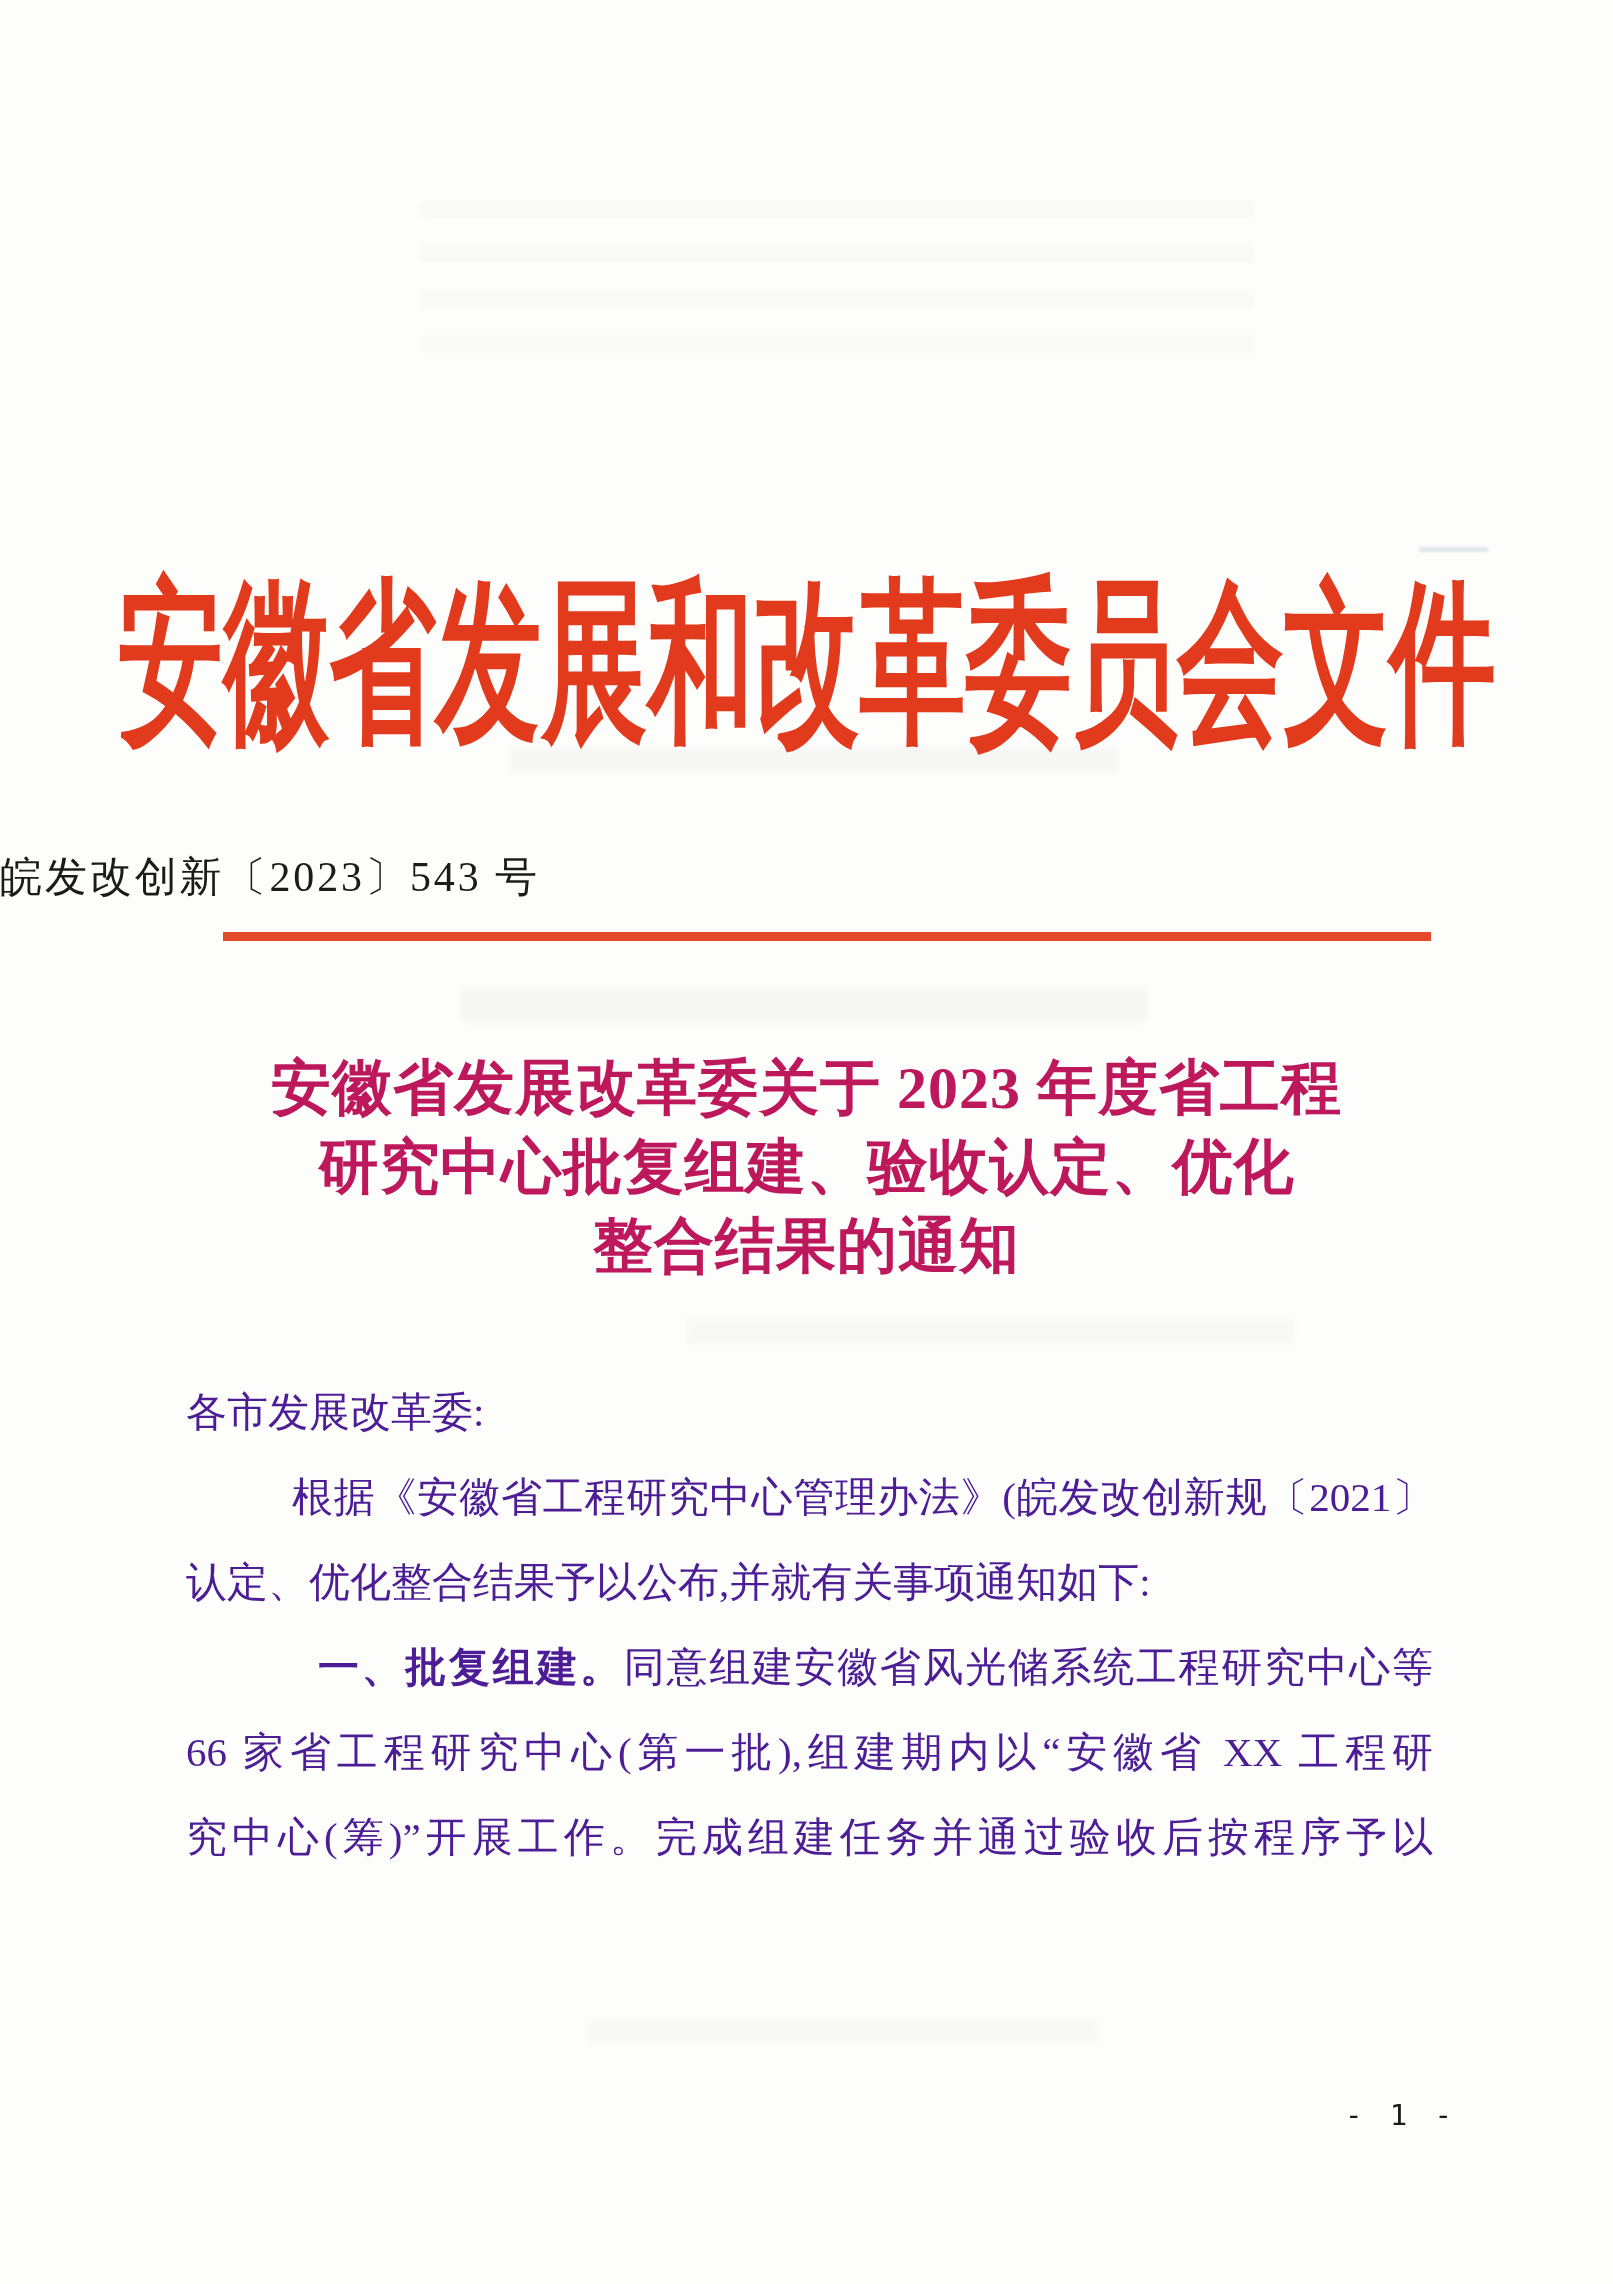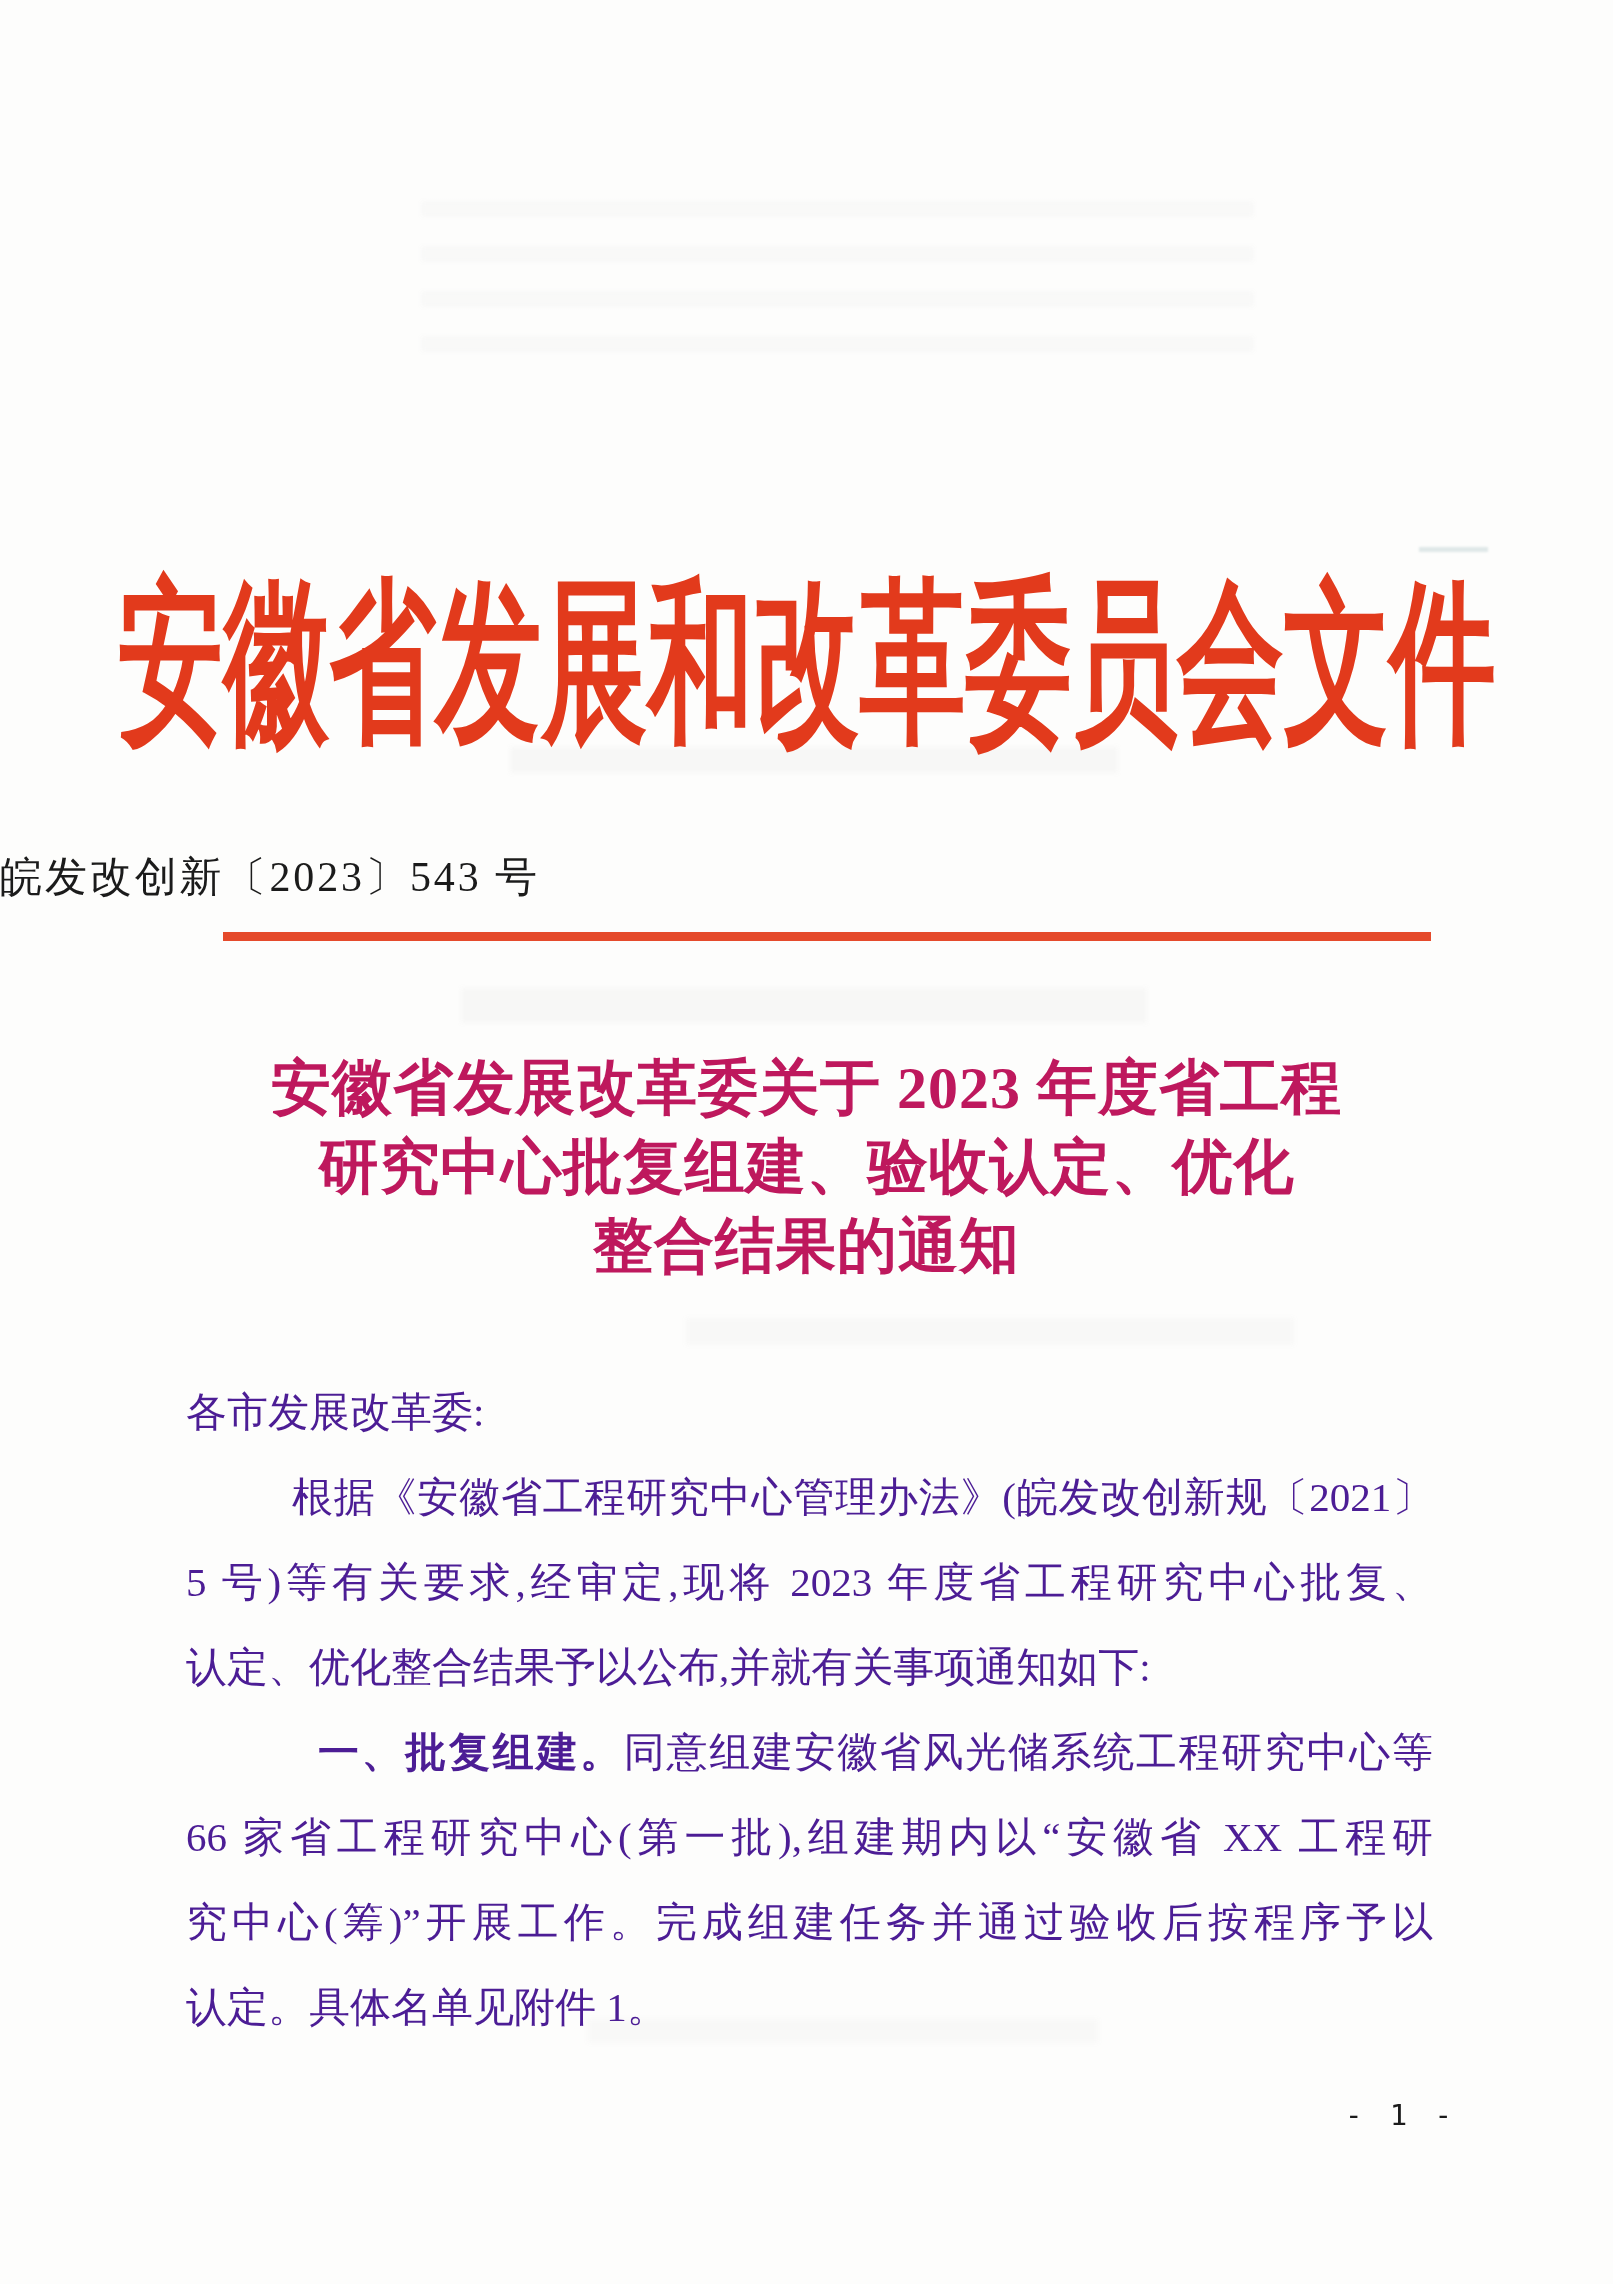--- a/index.html
+++ b/index.html
@@ -107,27 +107,25 @@
   <div class="doc-title">
     <div>安徽省发展改革委关于 2023 年度省工程</div>
     <div>研究中心批复组建、验收认定、优化</div>
     <div>整合结果的通知</div>
   </div>
 
   <div class="body-text">
     <div class="line">各市发展改革委:</div>
 
     <div class="line just indent">根据《安徽省工程研究中心管理办法》(皖发改创新规〔2021〕</div>
-    <div class="line just">5 号)等有关要求,经审定,现将 2023 年度省工程研究中心批复、</div>
     <div class="line wrapable">认定、优化整合结果予以公布,并就有关事项通知如下:</div>
 
     <div class="line just indent">
       <span class="bold-lead">一、批复组建。</span><span>同意组建安徽省风光储系统工程研究中心等</span>
     </div>
     <div class="line just">66 家省工程研究中心(第一批),组建期内以“安徽省 XX 工程研</div>
     <div class="line just">究中心(筹)”开展工作。完成组建任务并通过验收后按程序予以</div>
-    <div class="line wrapable">认定。具体名单见附件 1。</div>
   </div>
 
   <div class="page-number">- 1 -</div>
 
 </div>
 
 
 </body></html>

